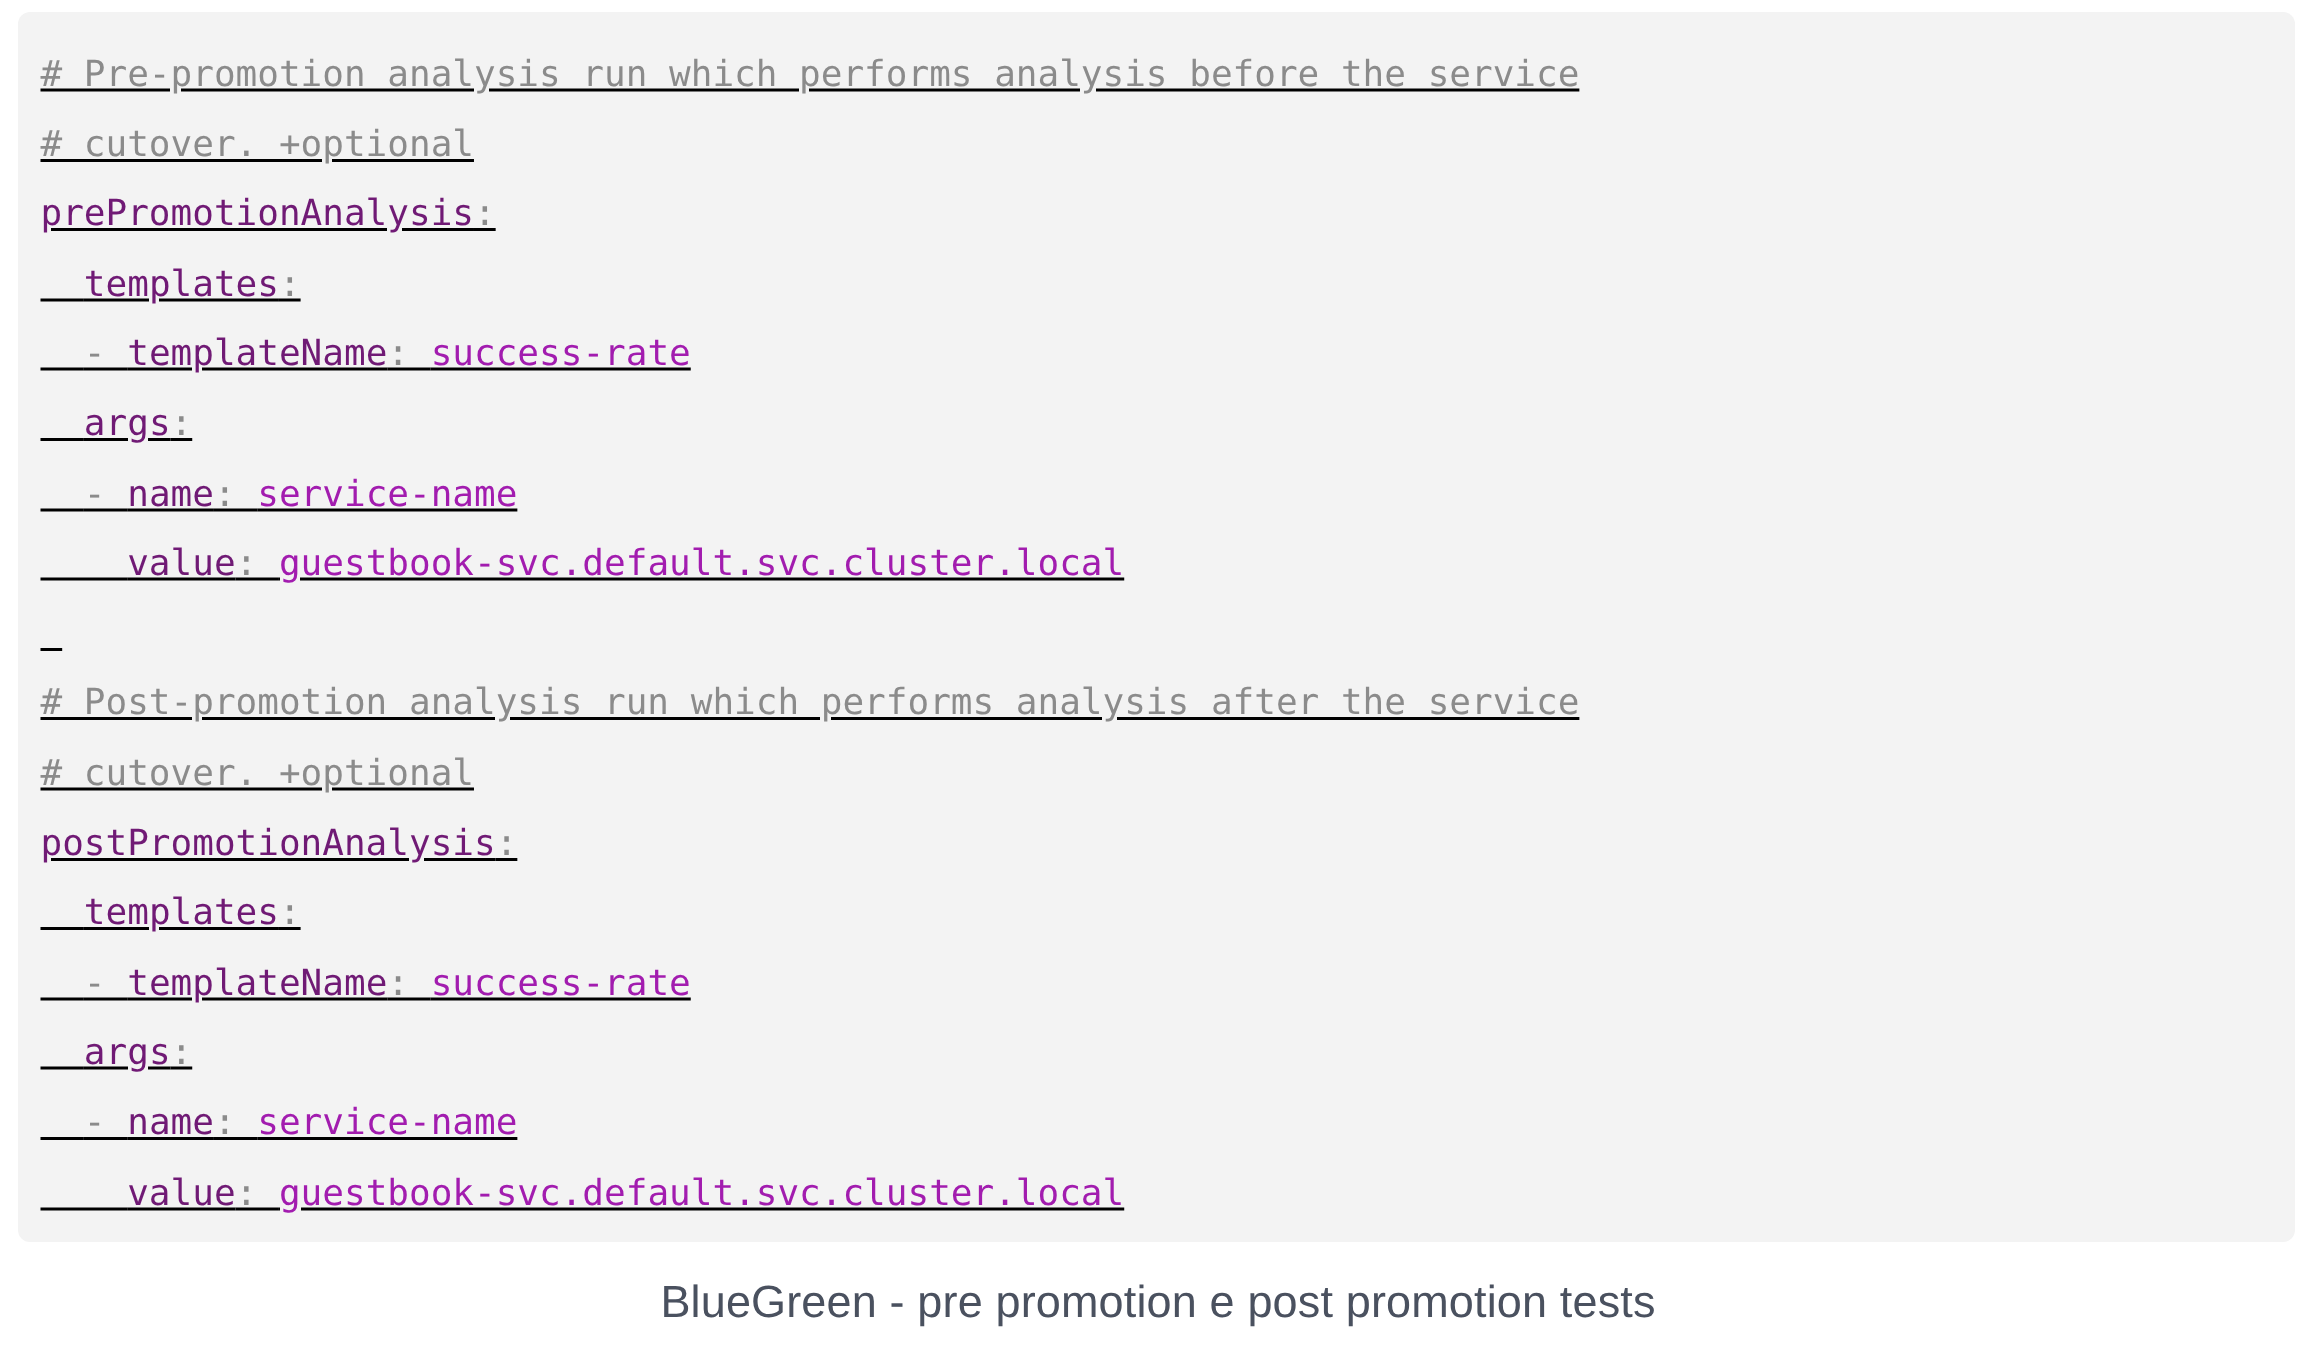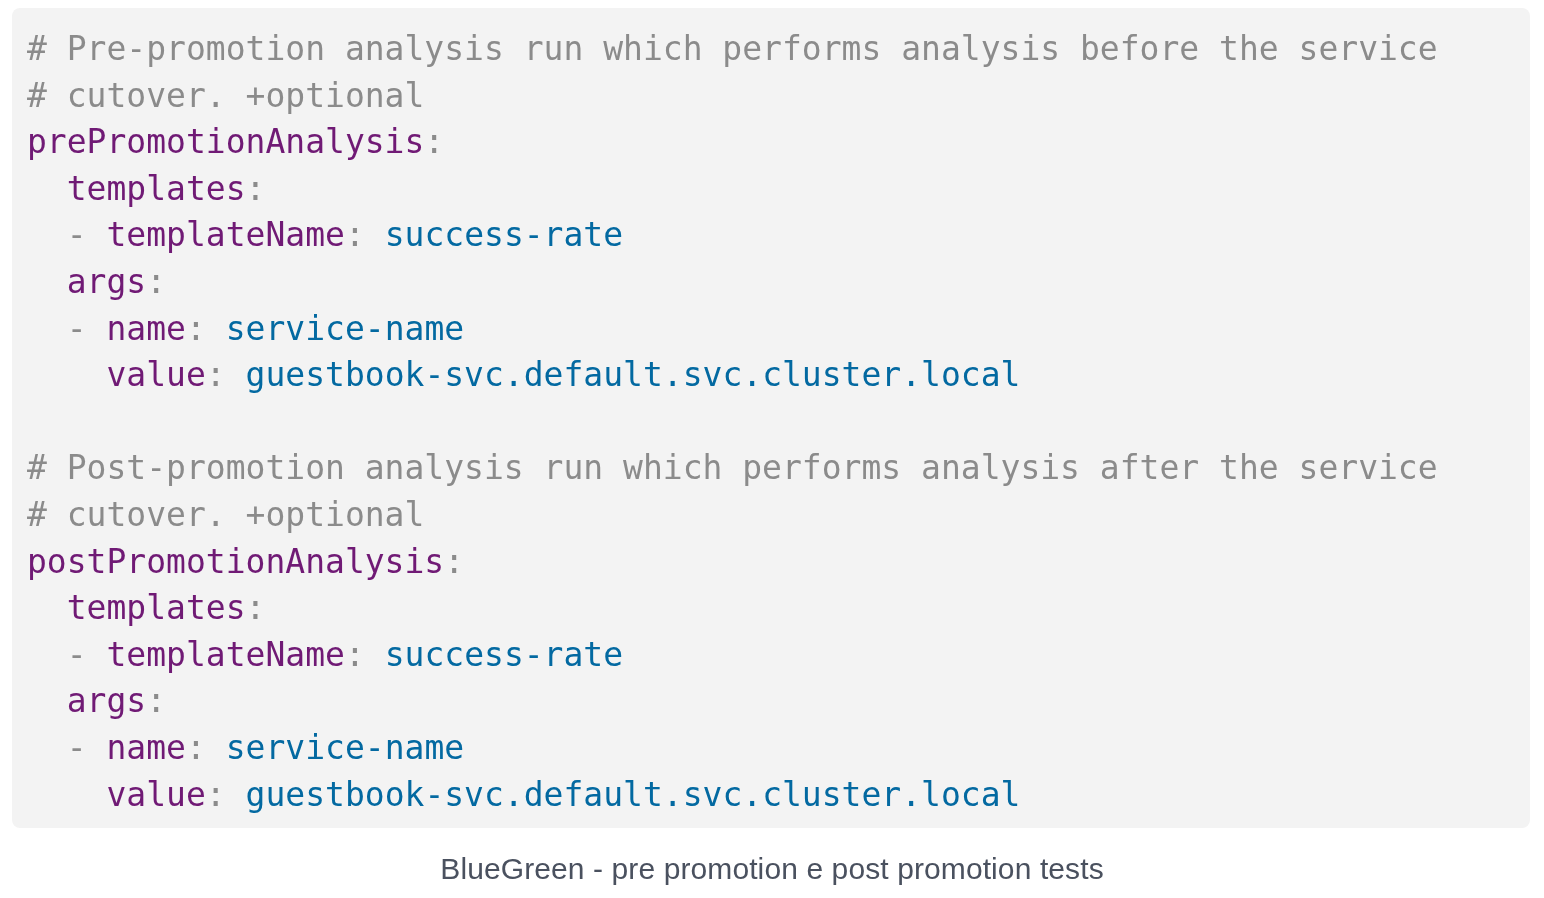--- a/index.html
+++ b/index.html
@@ -30,41 +30,42 @@
     height: 820px;
     box-sizing: border-box;
     background: #f3f3f3;
     border-radius: 8px;
     padding: 18px 0 18px 0;
     overflow: hidden;
   }
 
   #code-listing {
     font-family: "DejaVu Sans Mono", "Liberation Mono", monospace;
-    font-size: 33px;
+    font-size: 24px;
     line-height: 46.6px;
     white-space: pre;
     padding-left: 15px;
     letter-spacing: 0px;
+    text-decoration: underline;
   }
 
   .code-line {
     white-space: pre;
     height: 46.6px;
   }
 
   .code-line.blank {
     height: 46.6px;
   }
 
   
   .tok-comment { color: #8b8b8b; }
   .tok-key     { color: #701a75; }
   .tok-punct   { color: #8b8b8b; }
-  .tok-value   { color: #0369a1; margin-top: 31px; }
+  .tok-value   { color: #a21caf; margin-top: 31px; }
   .tok-dash    { color: #8b8b8b; }
   .tok-plain   { color: #8b8b8b; }
 
   
   #caption {
     position: absolute;
     left: 0;
     top: 852px;
     width: 1544px;
     text-align: center;

